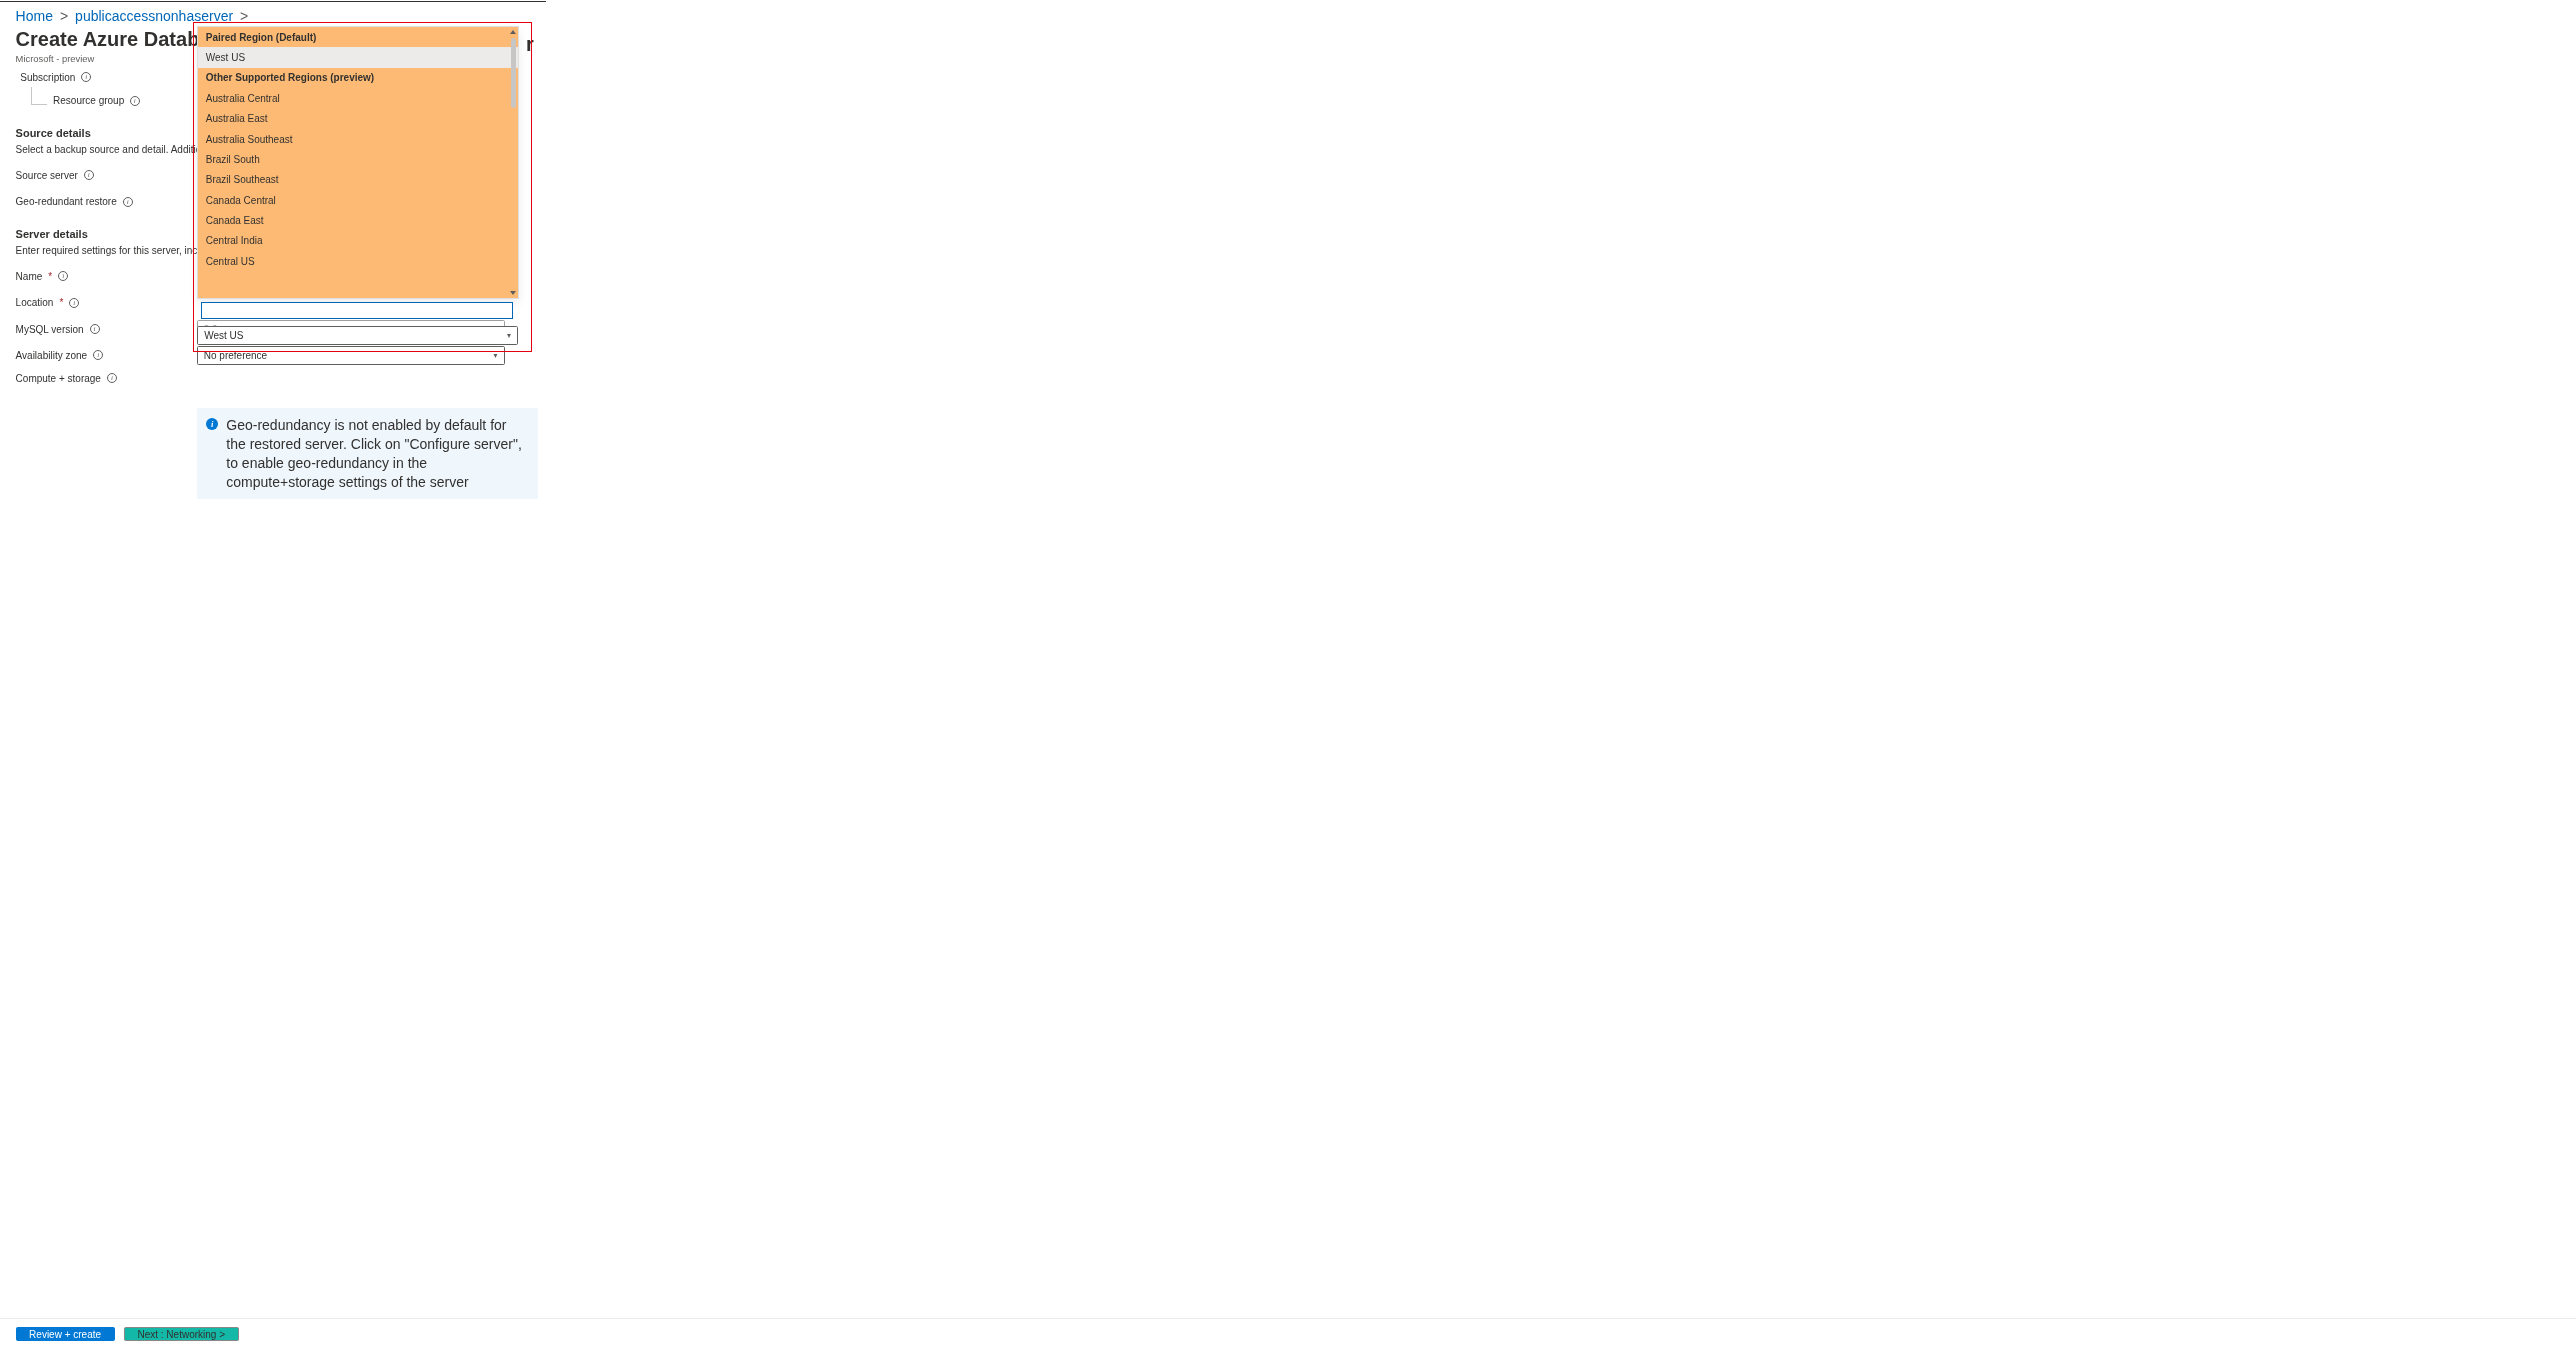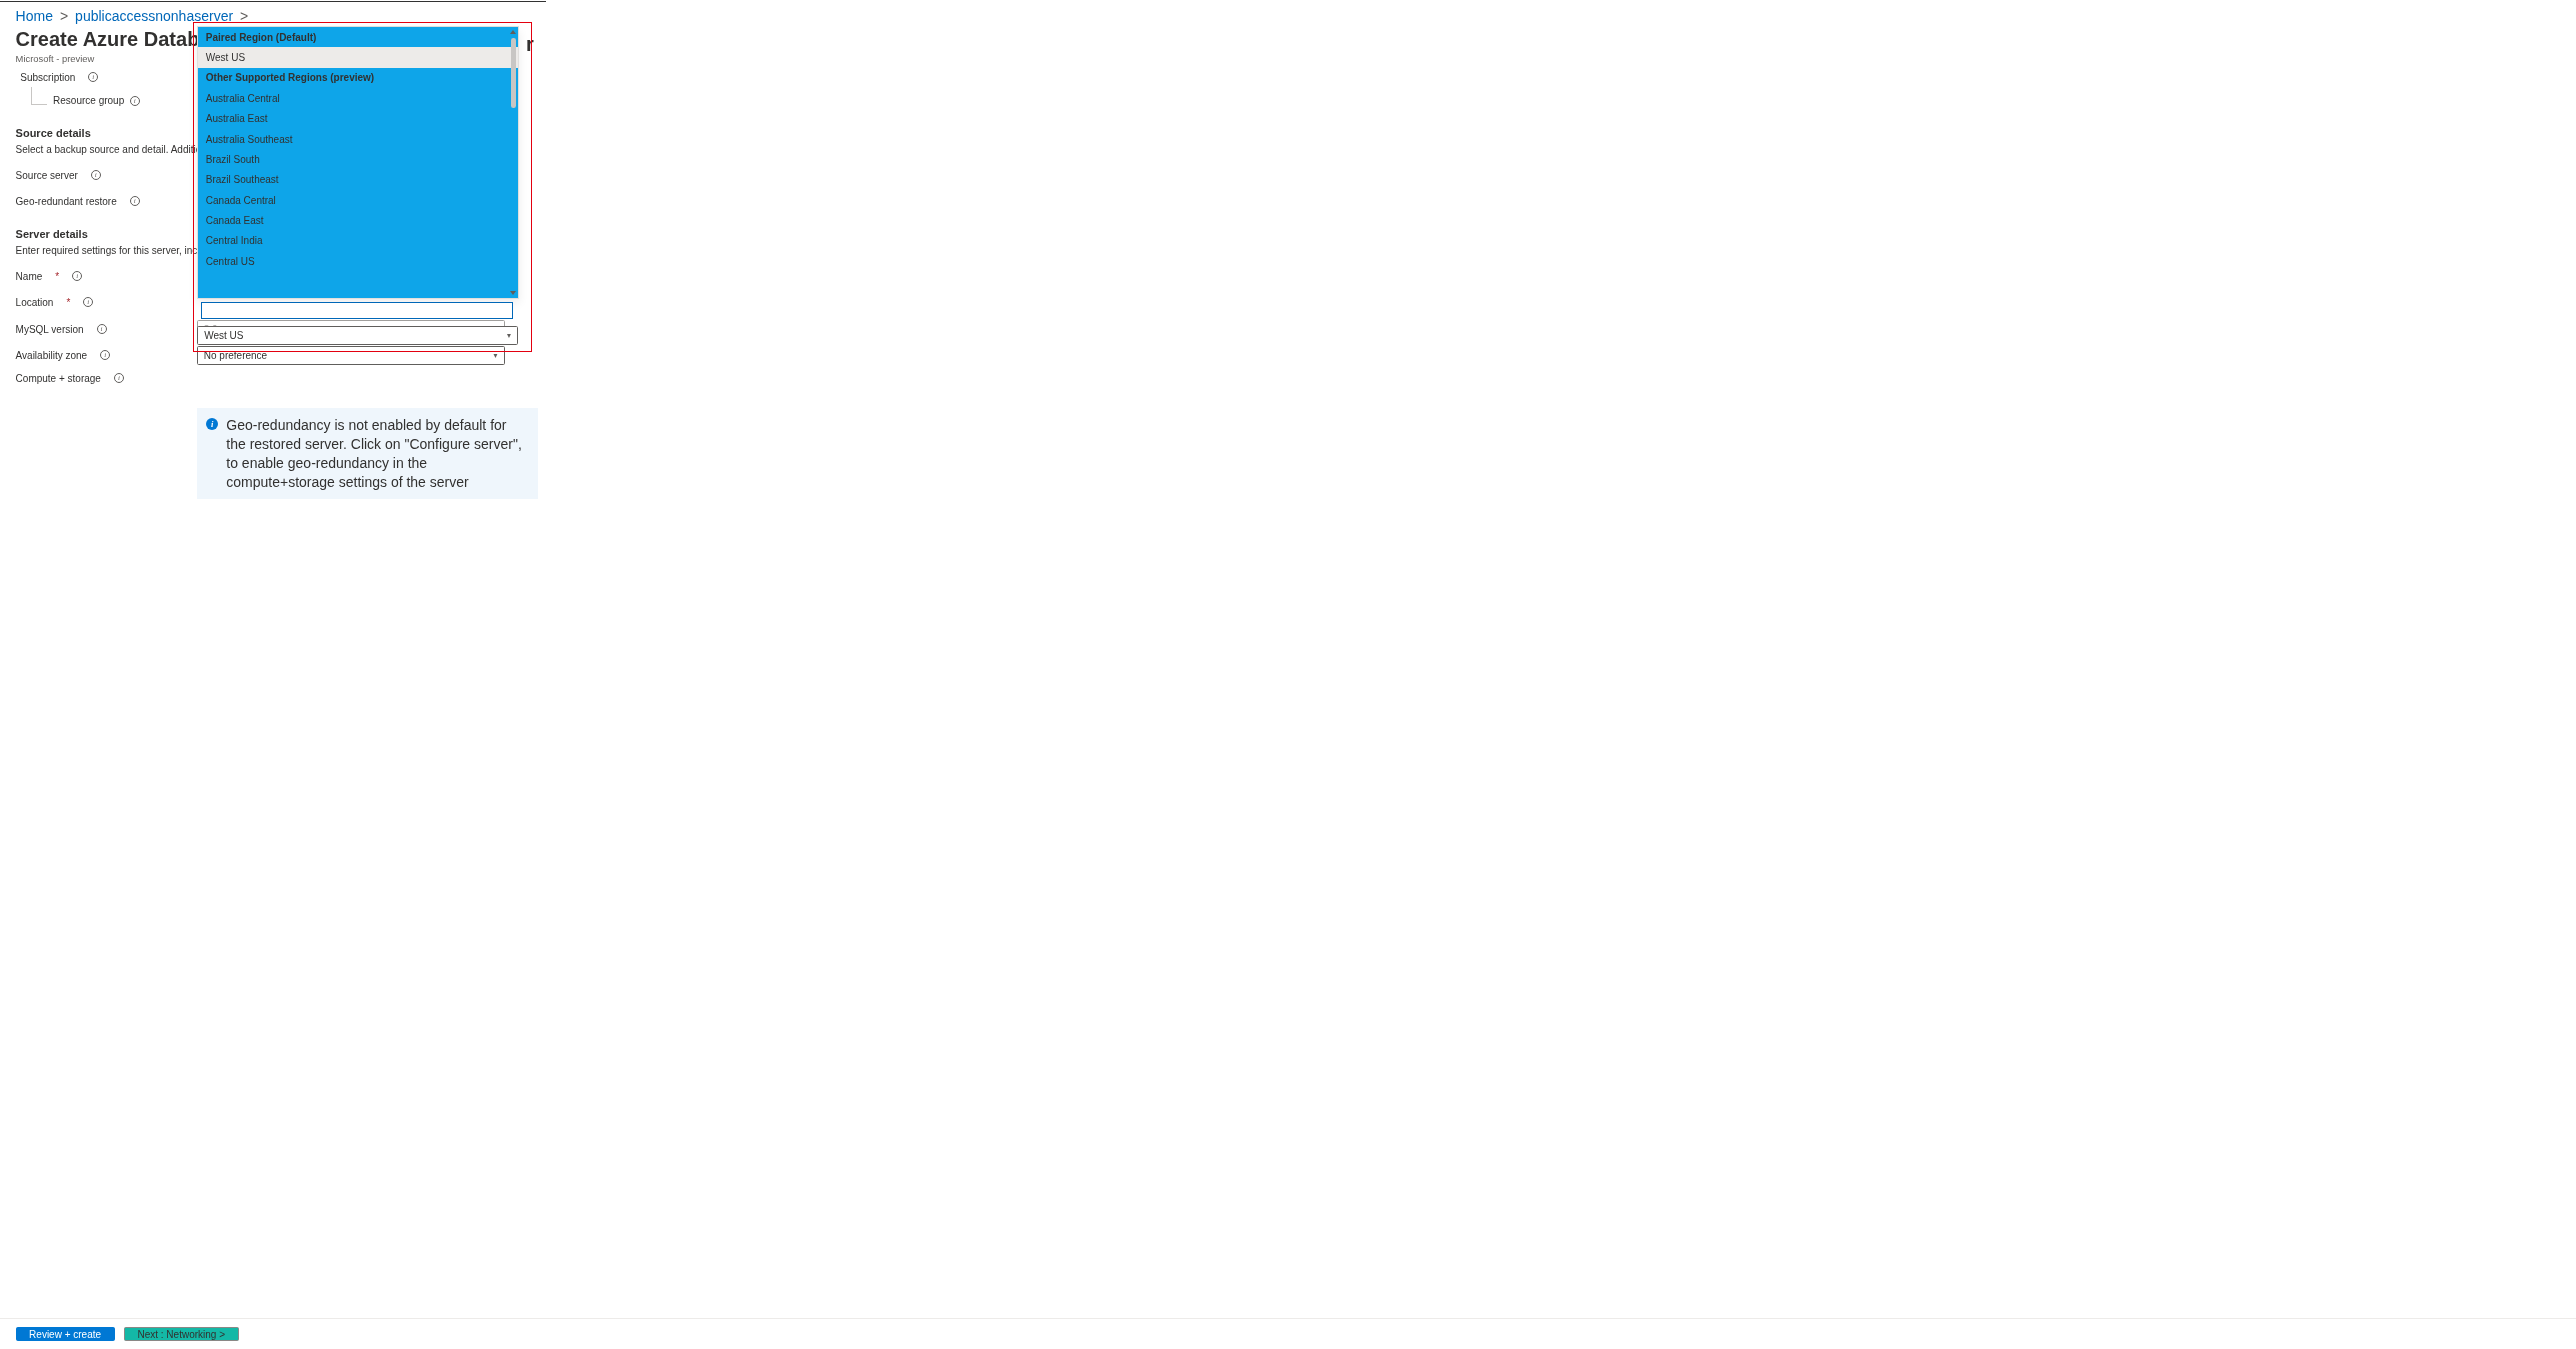--- a/index.html
+++ b/index.html
@@ -56,21 +56,22 @@
     display: flex;
     align-items: center;
     margin-bottom: 7.8px;
     min-height: 18.7px;
   }
   .form-label {
     width: 181px;
     font-size: 10px;
     color: #323130;
     display: flex;
-    gap: 13px;
+    align-items: center;
+    gap: 6px;
     flex-shrink: 0;
   }
   .indent-line {
     border-left: 0.8px solid #c8c6c4;
     border-bottom: 0.8px solid #c8c6c4;
     width: 15.6px; height: 18.7px;
     margin-left: 11px;
     margin-right: 6.2px;
     display: inline-block;
     vertical-align: top;
@@ -212,21 +213,21 @@
     height: 330px;
     pointer-events: none;
     z-index: 30;
   }
   .dropdown {
     position: absolute;
     left: 197px;
     top: 26px;
     width: 322px;
     height: 273px;
-    background: #0ea5e9;
+    background: #fdba74;
     border: 0.8px solid #e1dfdd;
     box-shadow: 0 4.7px 9.4px rgba(0,0,0,0.08);
     z-index: 20;
     overflow: hidden;
     display:flex;
     flex-direction: column;
   }
   .dropdown-scroll {
     overflow: hidden;
     position: relative;

